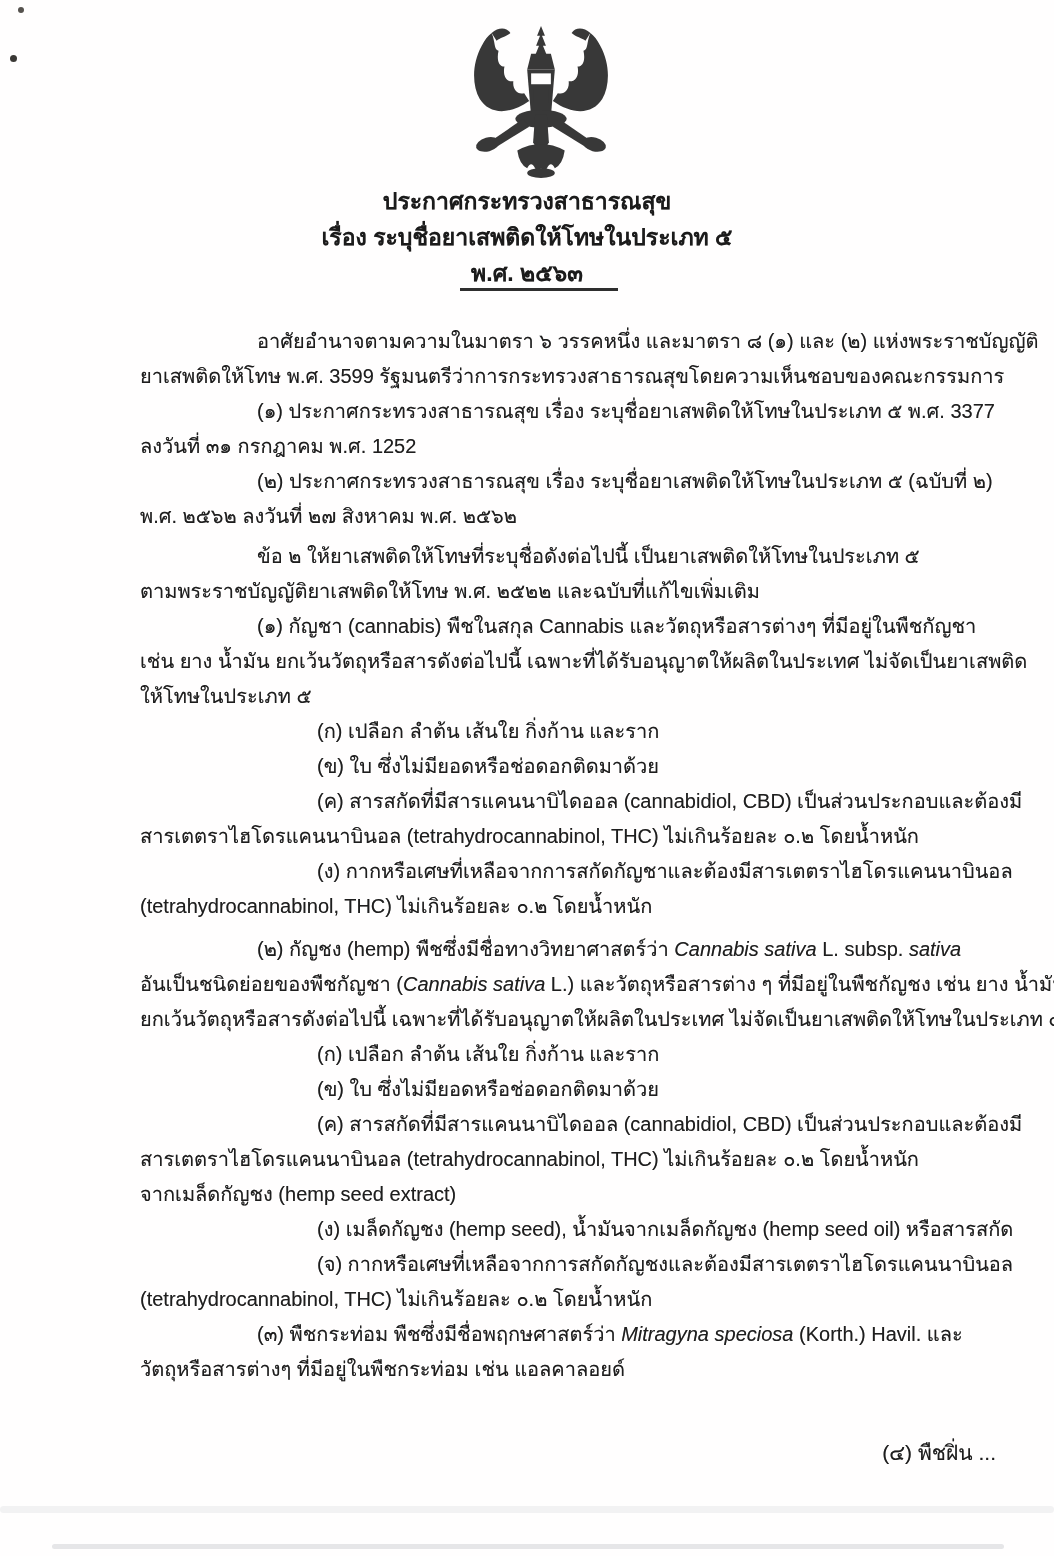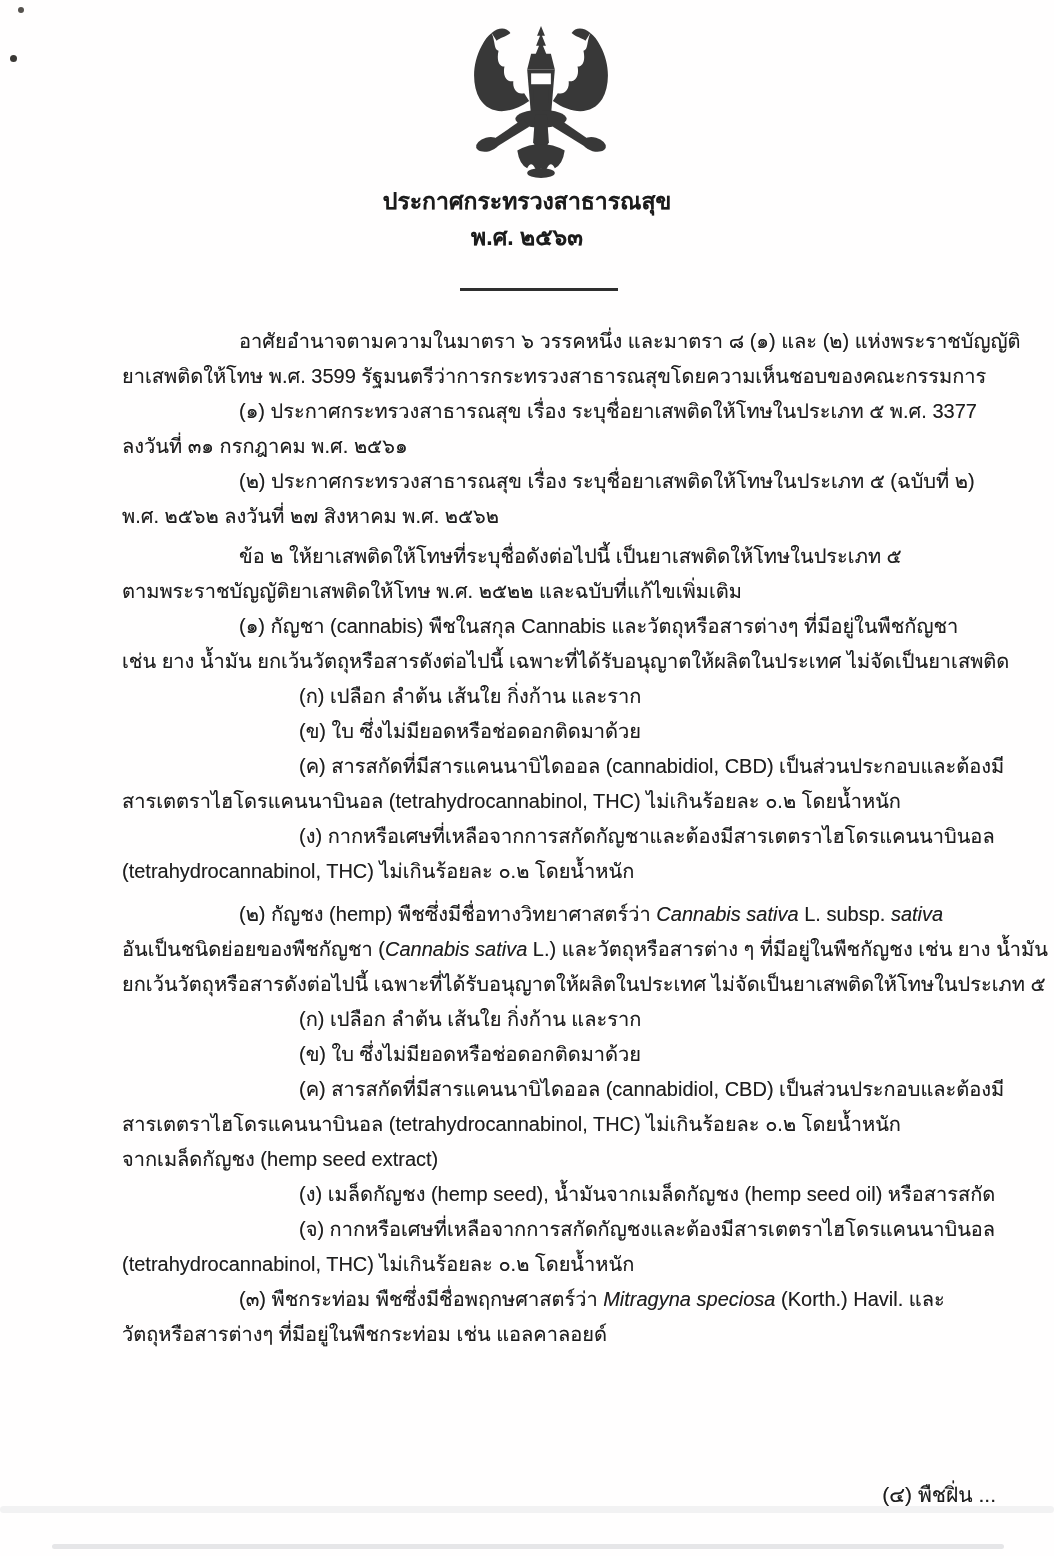--- a/index.html
+++ b/index.html
@@ -16,36 +16,35 @@
   .speck.s2{left:10px;top:55px;width:7px;height:7px;background:#3a3835;}
   .emblem{position:absolute;left:452px;top:24px;width:178px;height:158px;opacity:.88;}
   .titles{
     position:absolute;left:0;top:183px;width:100%;
     text-align:center;font-size:23px;line-height:36px;
     font-weight:600;color:#1b1b1b;
     text-shadow:0 0 .5px rgba(0,0,0,.45);
   }
   .title-underline{position:absolute;left:460px;top:288px;width:158px;height:3px;background:#2e2e2e;}
   .doc-body{
-    position:absolute;left:122px;top:324px;width:856px;
+    position:absolute;left:140px;top:324px;width:856px;
     font-size:20px;color:#1e1e1e;
     text-shadow:0 0 .4px rgba(0,0,0,.4);
   }
   .line{height:35px;line-height:35px;white-space:nowrap;overflow:visible;}
   .ind1{padding-left:117px;}
   .ind2{padding-left:177px;}
   .g4{margin-top:4px;}
   .g5{margin-top:5px;}
   .g8{margin-top:8px;}
   .it{font-style:italic;}
   .footer-note{
     position:absolute;top:1436px;right:58px;
     font-size:21px;color:#1e1e1e;
     text-shadow:0 0 .4px rgba(0,0,0,.4);
-    margin-top:42px;
   }
   .skeleton-bar.b1{position:absolute;top:1506px;left:0;width:1054px;height:7px;background:#f2f2f3;border-radius:4px;}
   .skeleton-bar.b2{position:absolute;top:1544px;left:52px;width:952px;height:5px;background:#e6e6e8;border-radius:3px;}
 </style>
 </head>
 <body>
 
 <div class="page">
 
   <div class="speck s1"></div>
@@ -79,35 +78,37 @@
 
       <path d="M84 92 L96 92 L98 120 L90 133 L82 120 Z"></path>
 
       <path d="M66 128 Q90 115 114 128 Q112 142 104 146 Q100 138 96 146 Q93 152 90 146 Q87 152 84 146 Q80 138 76 146 Q68 142 66 128 Z"></path>
       <ellipse cx="90" cy="151" rx="14" ry="5"></ellipse>
     </g>
   </svg>
 
   <div class="titles">
     <div>ประกาศกระทรวงสาธารณสุข</div>
+    <div>เรื่อง ระบุชื่อยาเสพติดให้โทษในประเภท ๕</div>
     <div>พ.ศ. ๒๕๖๓</div>
   </div>
   <div class="title-underline"></div>
 
   <div class="doc-body">
       <div class="line ind1"><span>อาศัยอำนาจตามความในมาตรา ๖ วรรคหนึ่ง และมาตรา ๘ (๑) และ (๒) แห่งพระราชบัญญัติ</span></div>
       <div class="line"><span>ยาเสพติดให้โทษ พ.ศ. 3599  รัฐมนตรีว่าการกระทรวงสาธารณสุขโดยความเห็นชอบของคณะกรรมการ</span></div>
       <div class="line ind1"><span>(๑) ประกาศกระทรวงสาธารณสุข เรื่อง ระบุชื่อยาเสพติดให้โทษในประเภท ๕ พ.ศ. 3377</span></div>
-      <div class="line"><span>ลงวันที่ ๓๑ กรกฎาคม พ.ศ. ๒๕๖๑</span></div>
+      <div class="line"><span>ลงวันที่ ๓๑ กรกฎาคม พ.ศ. 1252</span></div>
       <div class="line ind1"><span>(๒) ประกาศกระทรวงสาธารณสุข เรื่อง ระบุชื่อยาเสพติดให้โทษในประเภท ๕ (ฉบับที่ ๒)</span></div>
       <div class="line"><span>พ.ศ. ๒๕๖๒ ลงวันที่ ๒๗ สิงหาคม พ.ศ. ๒๕๖๒</span></div>
       <div class="line ind1 g5"><span>ข้อ ๒ ให้ยาเสพติดให้โทษที่ระบุชื่อดังต่อไปนี้ เป็นยาเสพติดให้โทษในประเภท ๕</span></div>
       <div class="line"><span>ตามพระราชบัญญัติยาเสพติดให้โทษ พ.ศ. ๒๕๒๒ และฉบับที่แก้ไขเพิ่มเติม</span></div>
       <div class="line ind1"><span>(๑) กัญชา (cannabis)  พืชในสกุล Cannabis  และวัตถุหรือสารต่างๆ ที่มีอยู่ในพืชกัญชา</span></div>
       <div class="line"><span>เช่น ยาง น้ำมัน  ยกเว้นวัตถุหรือสารดังต่อไปนี้ เฉพาะที่ได้รับอนุญาตให้ผลิตในประเทศ ไม่จัดเป็นยาเสพติด</span></div>
+      <div class="line"><span>ให้โทษในประเภท ๕</span></div>
       <div class="line ind2"><span>(ก) เปลือก ลำต้น เส้นใย กิ่งก้าน และราก</span></div>
       <div class="line ind2"><span>(ข) ใบ ซึ่งไม่มียอดหรือช่อดอกติดมาด้วย</span></div>
       <div class="line ind2"><span>(ค) สารสกัดที่มีสารแคนนาบิไดออล (cannabidiol, CBD) เป็นส่วนประกอบและต้องมี</span></div>
       <div class="line"><span>สารเตตราไฮโดรแคนนาบินอล (tetrahydrocannabinol, THC) ไม่เกินร้อยละ ๐.๒ โดยน้ำหนัก</span></div>
       <div class="line ind2"><span>(ง) กากหรือเศษที่เหลือจากการสกัดกัญชาและต้องมีสารเตตราไฮโดรแคนนาบินอล</span></div>
       <div class="line"><span>(tetrahydrocannabinol, THC) ไม่เกินร้อยละ ๐.๒ โดยน้ำหนัก</span></div>
       <div class="line ind1 g8"><span>(๒) กัญชง (hemp) พืชซึ่งมีชื่อทางวิทยาศาสตร์ว่า </span><span class="it">Cannabis sativa</span><span> L. subsp. </span><span class="it">sativa</span></div>
       <div class="line"><span>อันเป็นชนิดย่อยของพืชกัญชา (</span><span class="it">Cannabis sativa</span><span> L.) และวัตถุหรือสารต่าง ๆ ที่มีอยู่ในพืชกัญชง เช่น ยาง น้ำมัน</span></div>
       <div class="line"><span>ยกเว้นวัตถุหรือสารดังต่อไปนี้ เฉพาะที่ได้รับอนุญาตให้ผลิตในประเทศ ไม่จัดเป็นยาเสพติดให้โทษในประเภท ๕</span></div>
       <div class="line ind2"><span>(ก) เปลือก ลำต้น เส้นใย กิ่งก้าน และราก</span></div>

